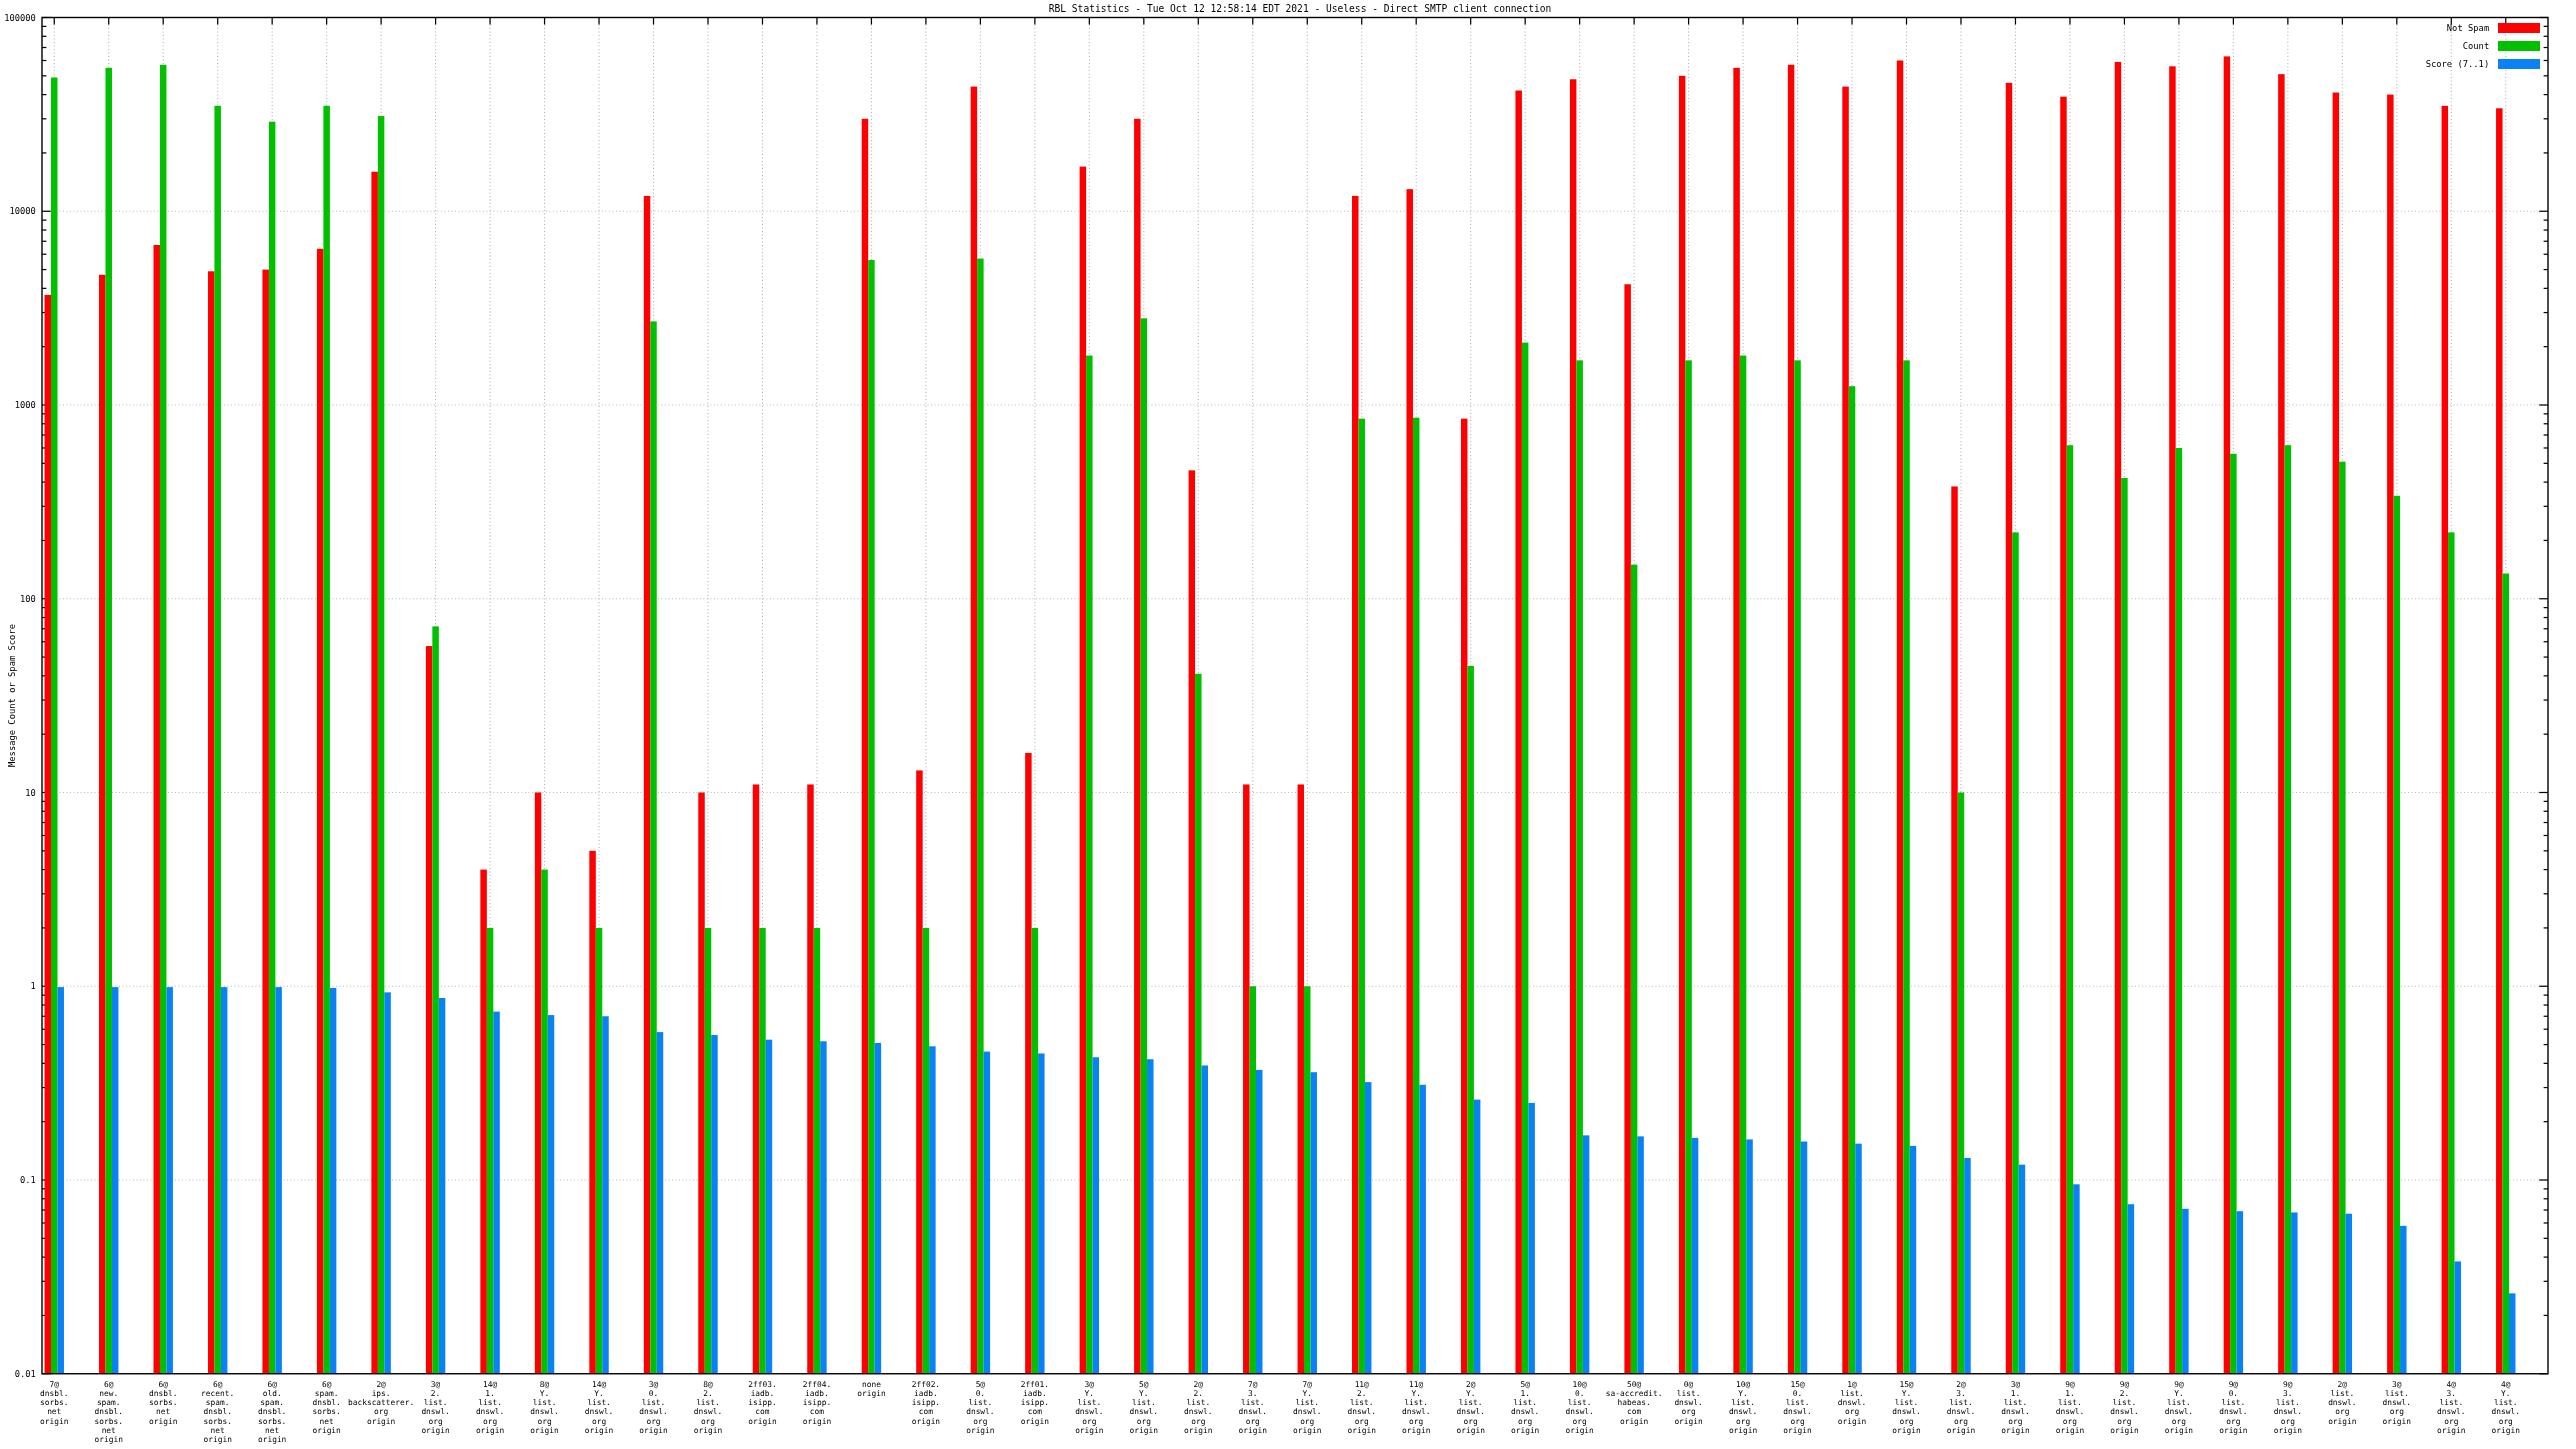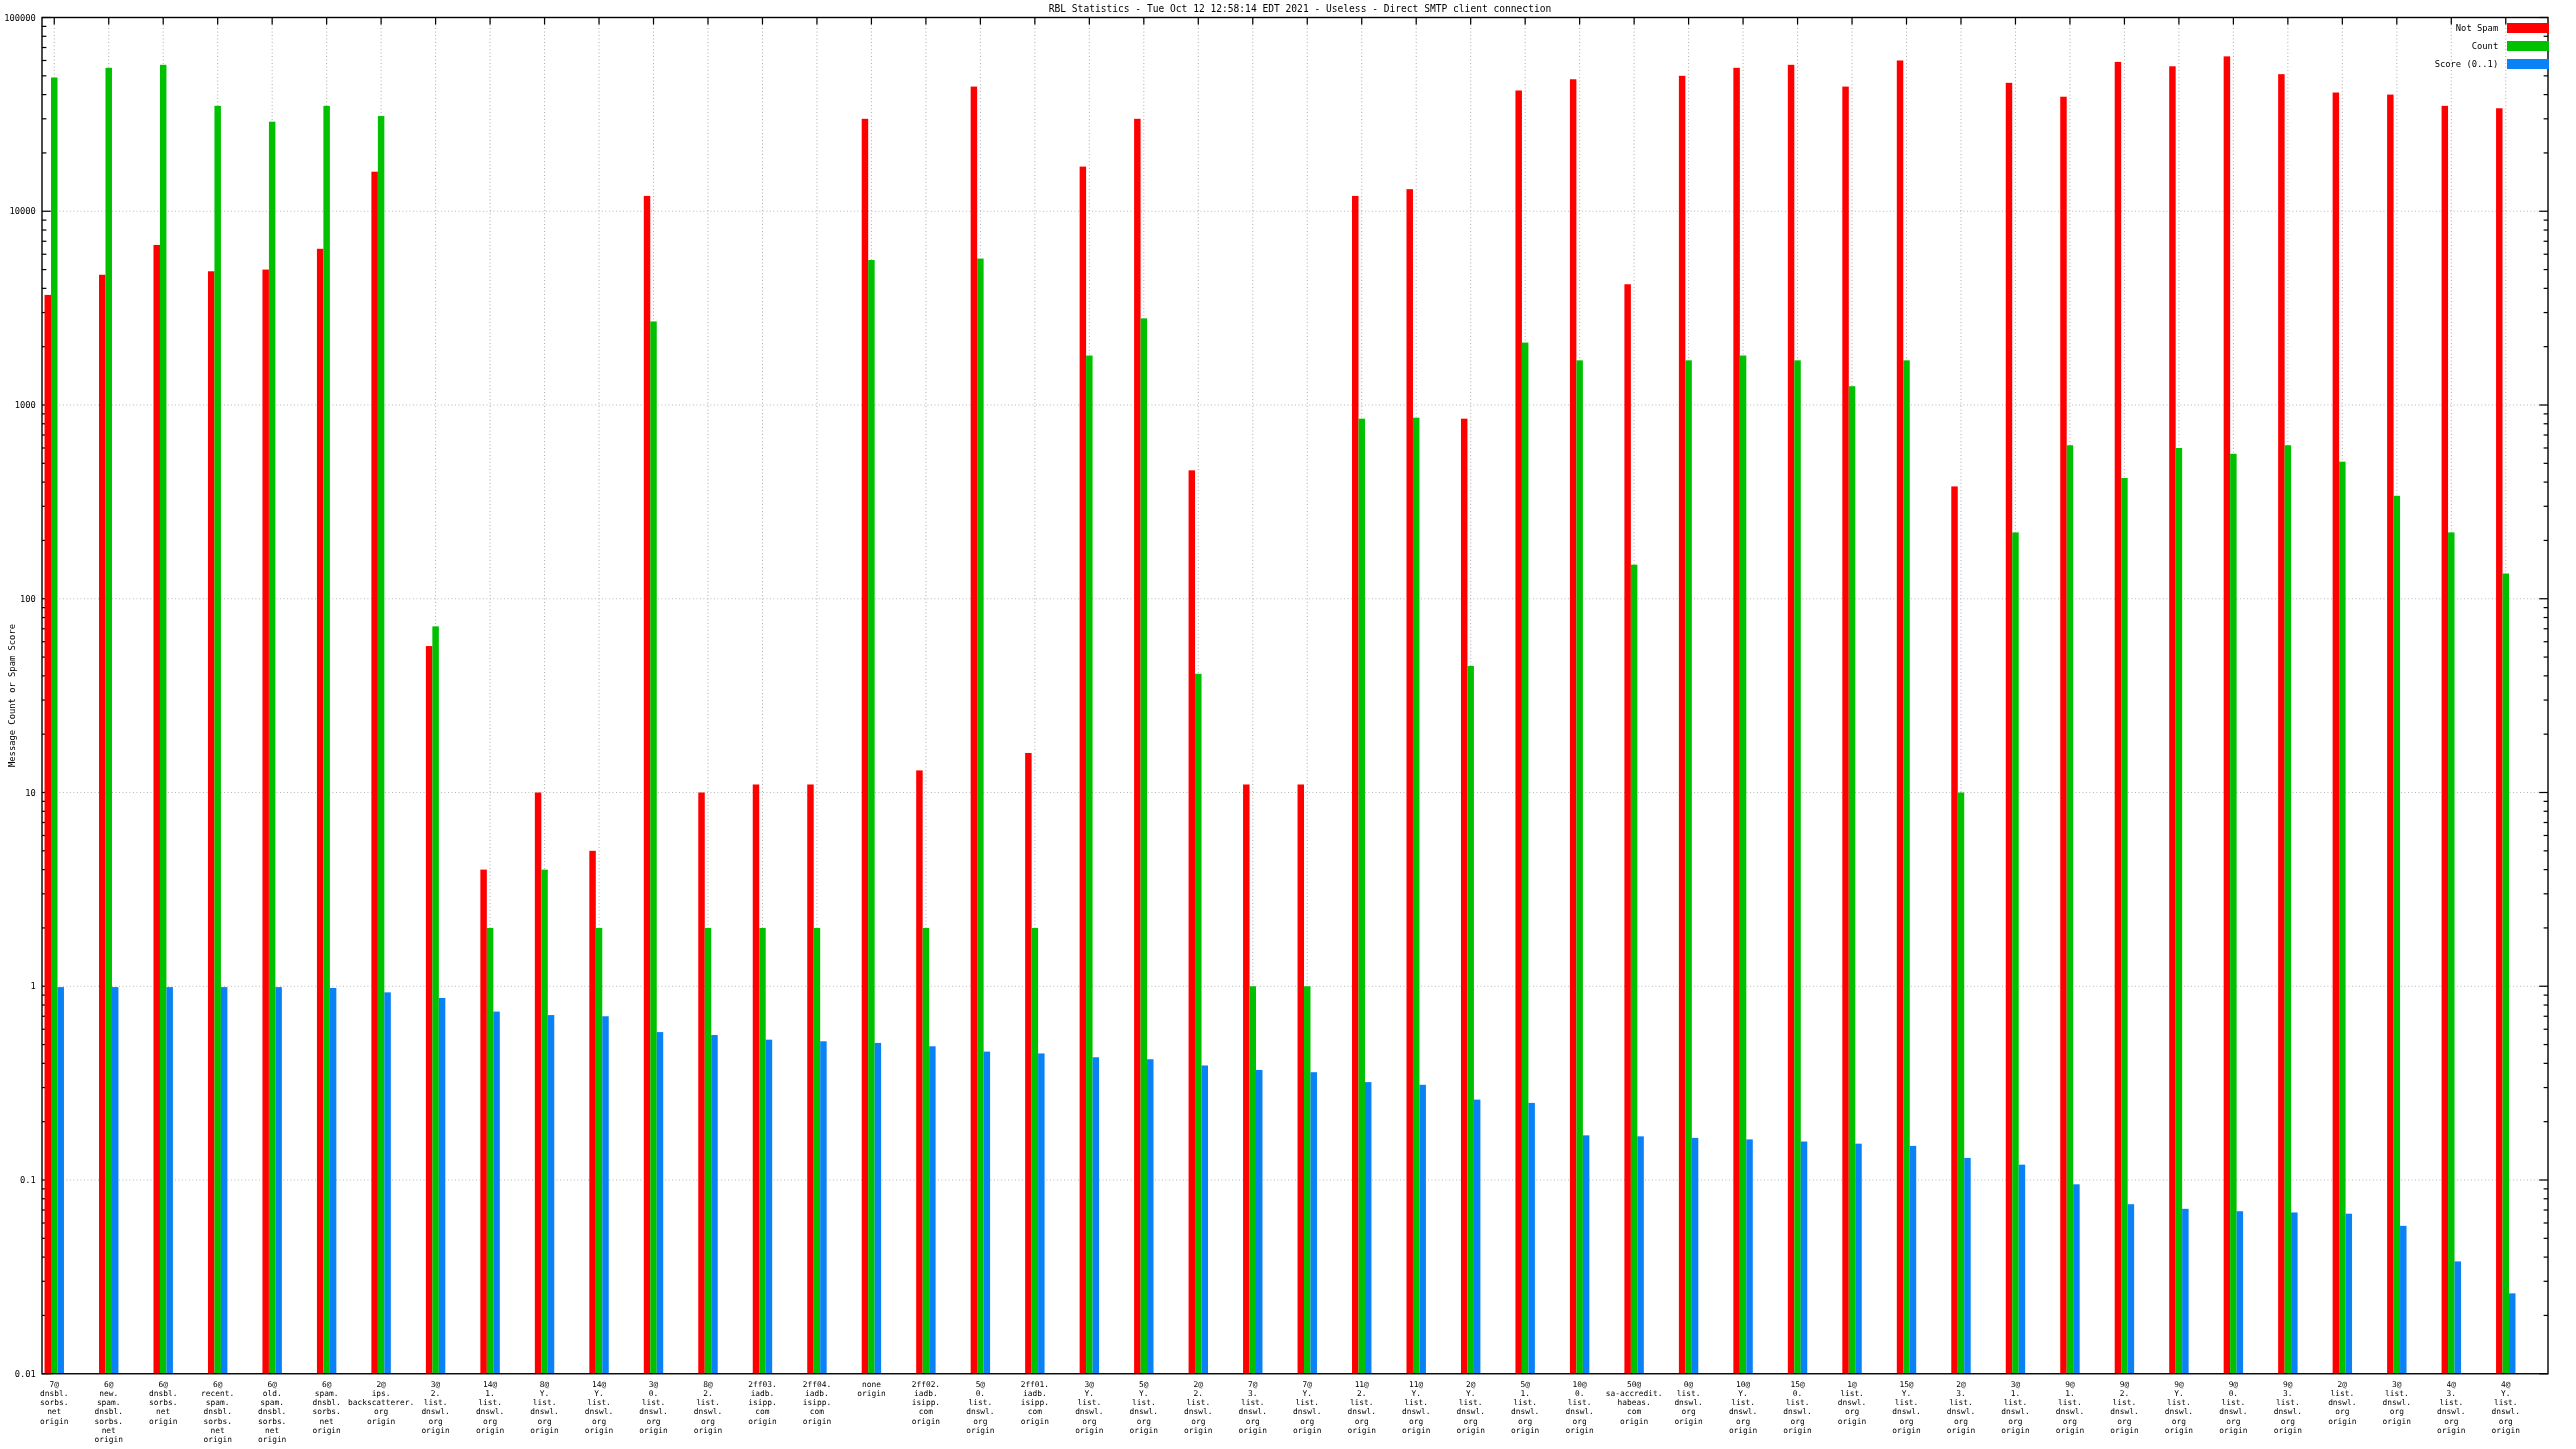--- a/index.html
+++ b/index.html
@@ -2,21 +2,21 @@
 <html style="font-size:14px"><head>
 <meta charset="utf-8">
 <style>
   html,body{margin:0;padding:0;background:#ffffff;}
   .stage{position:relative;width:2576px;height:1449px;background:#fff;
          font-family:"DejaVu Sans Mono",monospace;color:#000;overflow:hidden;}
   .title{position:absolute;top:2.6px;left:0;width:100%;text-align:center;
          font-size:9.6px;white-space:pre;padding-left:12px;}
   .ylabel{position:absolute;left:7px;top:767px;font-size:8.8px;white-space:nowrap;
           transform:rotate(-90deg);transform-origin:0 0;}
-  .legend{position:absolute;top:23px;right:27px;display:flex;flex-direction:column;
+  .legend{position:absolute;top:23px;right:36px;display:flex;flex-direction:column;
           gap:7.9px;align-items:flex-end;}
   .legend-row{display:flex;align-items:center;gap:8.8px;}
   .legend-label{font-size:8.8px;white-space:pre;}
   .legend-swatch{display:inline-block;width:42px;height:9.6px;background:#888;}
   svg{position:absolute;left:0;top:0;}
   text{font-family:"DejaVu Sans Mono",monospace;fill:#000;}
 </style>
 </head>
 <body>
 
@@ -505,18 +505,18 @@
   <div class="legend">
     <div class="legend-row">
       <span class="legend-label">Not Spam</span>
       <span class="legend-swatch" style="background: rgb(255, 0, 0);"></span>
     </div>
     <div class="legend-row">
       <span class="legend-label">Count</span>
       <span class="legend-swatch" style="background: rgb(0, 192, 0);"></span>
     </div>
     <div class="legend-row">
-      <span class="legend-label">Score (0..1)</span>
+      <span class="legend-label">Score (7..1)</span>
       <span class="legend-swatch" style="background: rgb(10, 130, 245);"></span>
     </div>
   </div>
 </div>
 
 
 </body></html>

